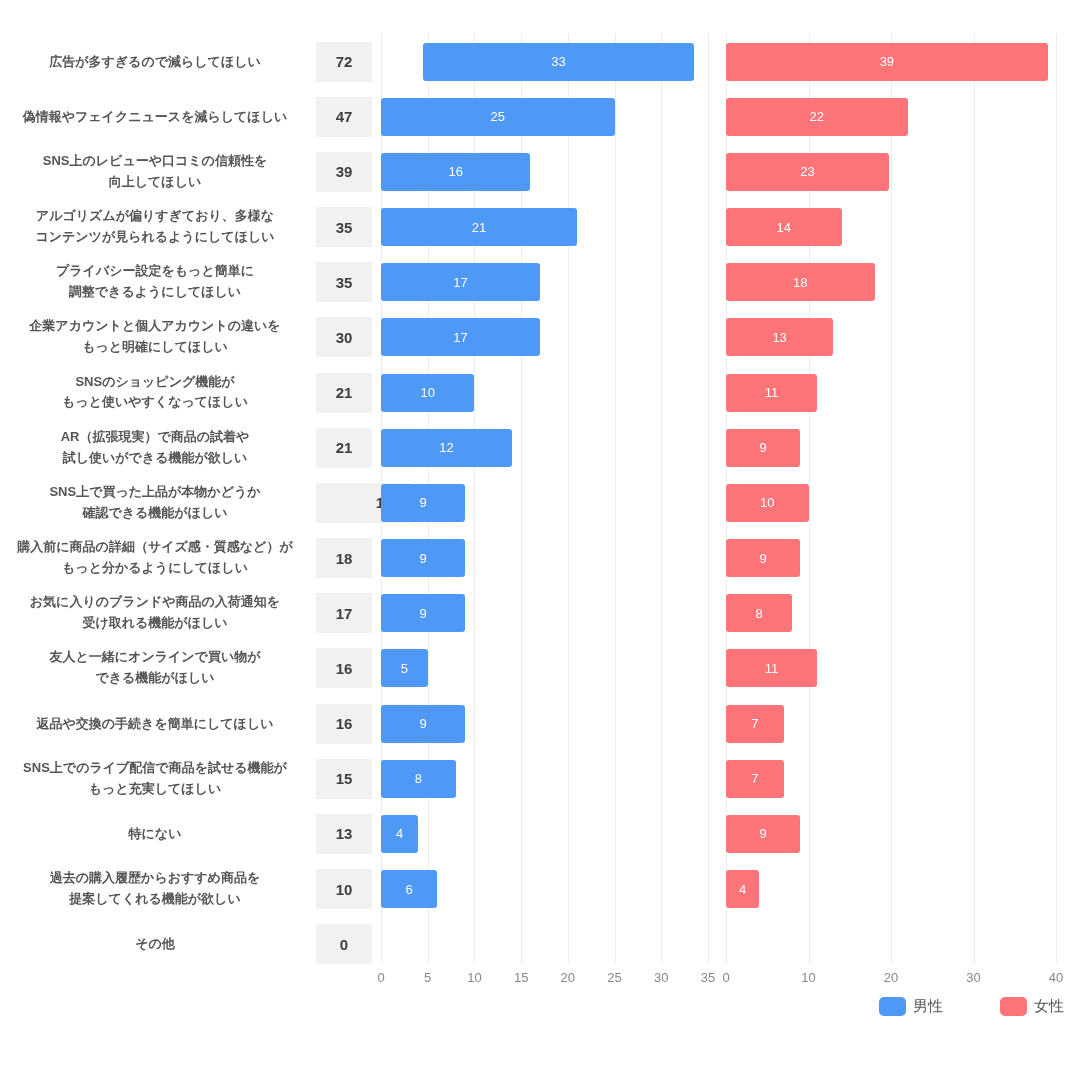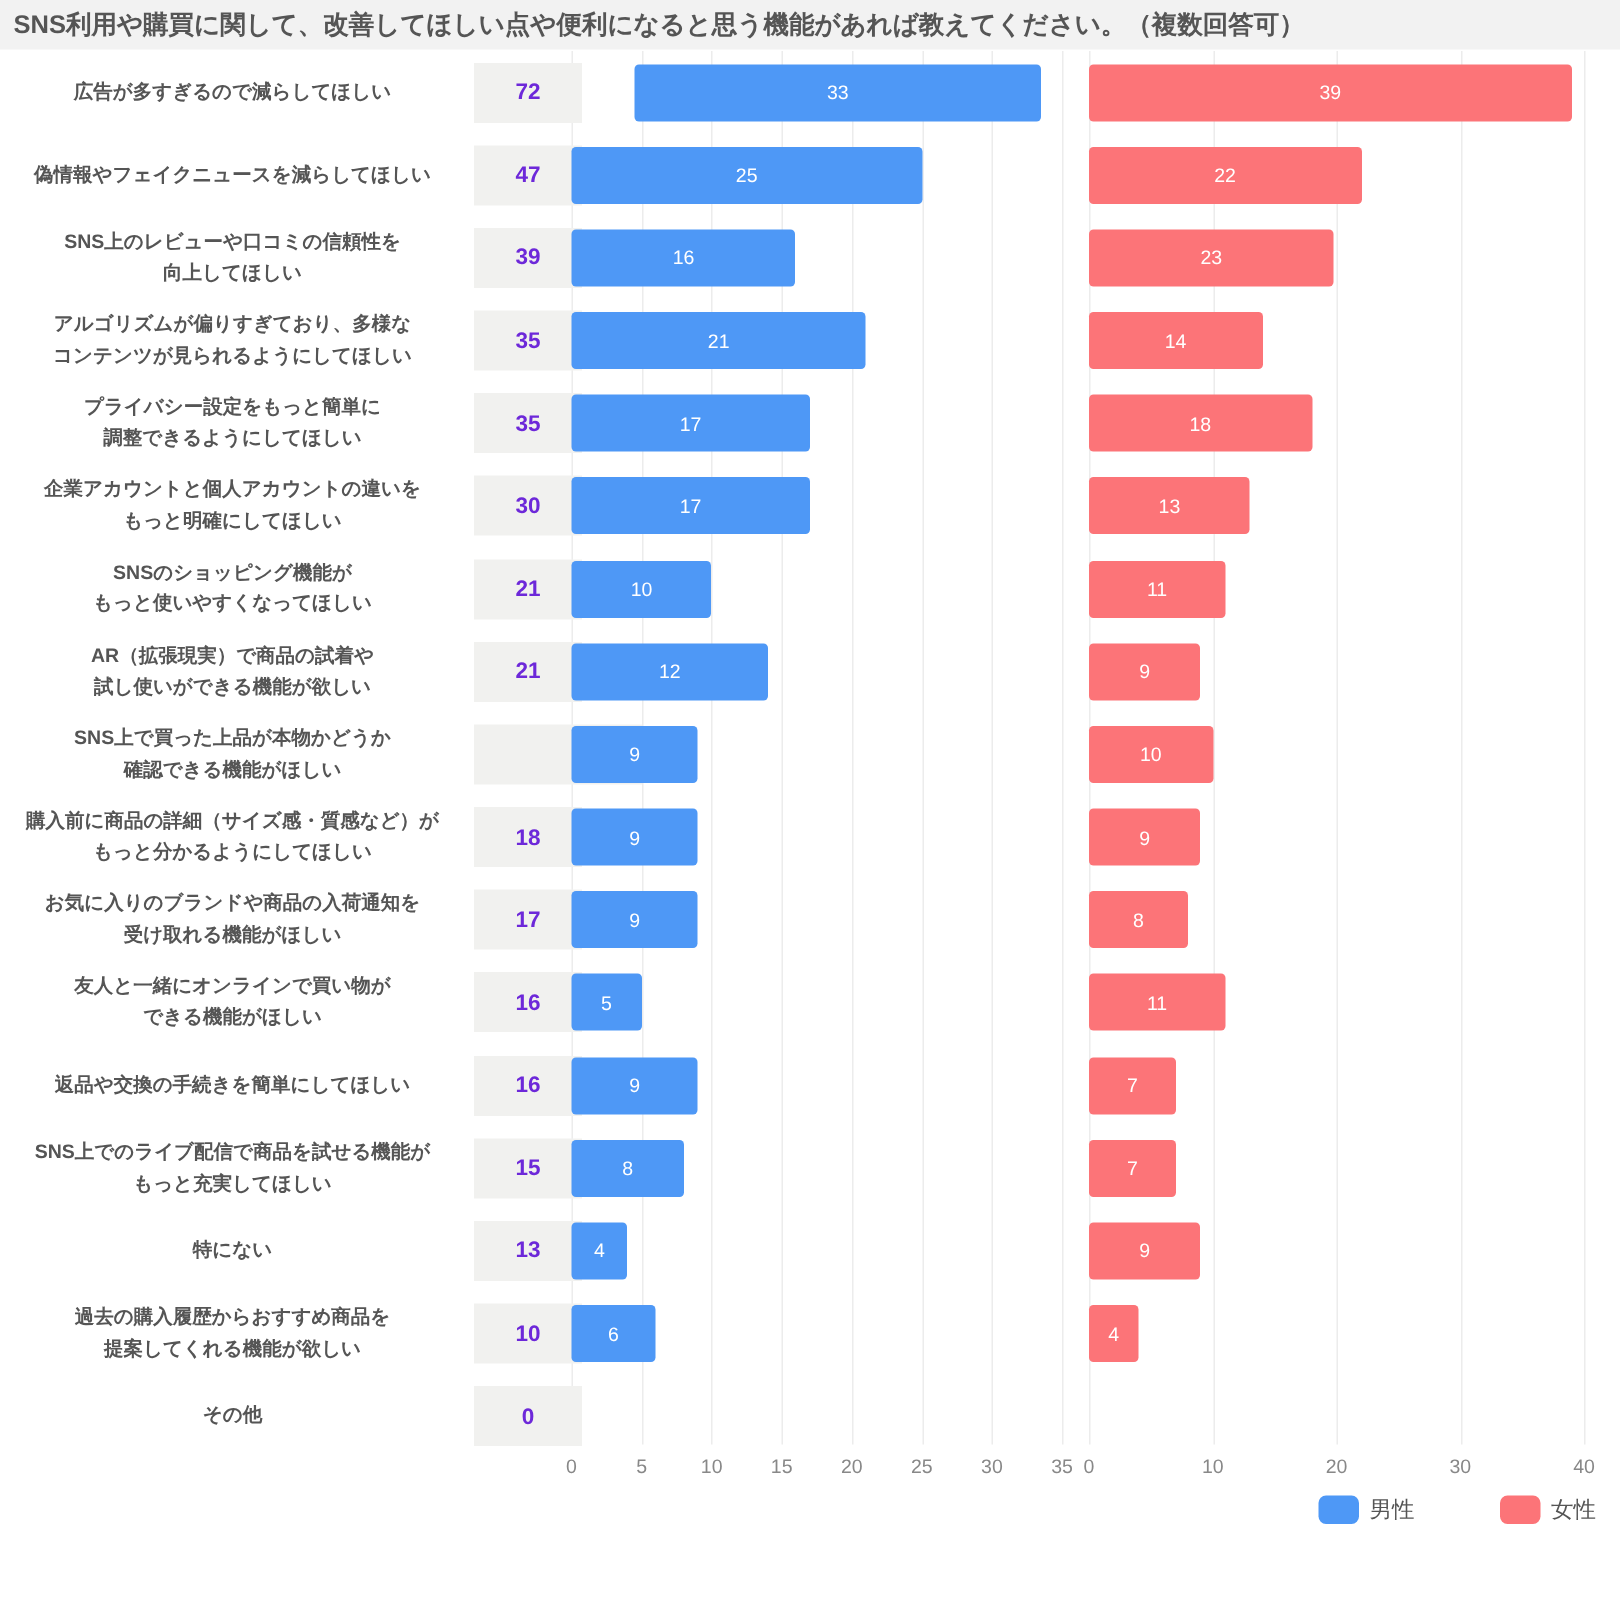--- a/index.html
+++ b/index.html
@@ -18,42 +18,41 @@
 
   #rows{position:absolute;top:34px;left:0;width:1080px;height:938px;display:flex;flex-direction:column;}
   .row{position:relative;flex:1;}
 
   .cat-label{
     position:absolute;left:5px;width:300px;top:50%;transform:translateY(-50%);
     text-align:center;font-size:13px;font-weight:bold;color:#555555;
     line-height:1.6;white-space:pre-line;
   }
   .count-box{
-    position:absolute;left:316px;width:72px;height:40px;top:50%;transform:translateY(-50%);
-    background:#F1F1EF;color:#6d28d9;font-weight:bold;font-size:15px;
+    position:absolute;left:316px;width:56px;height:40px;top:50%;transform:translateY(-50%);
+    background:#F1F1EF;color:#404040;font-weight:bold;font-size:15px;
     display:flex;align-items:center;justify-content:center;
   }
   .bar{
     position:absolute;height:38px;top:50%;transform:translateY(-50%);
     border-radius:3px;display:flex;align-items:center;justify-content:center;
   }
   .bar-label{color:#ffffff;font-size:13px;}
 
   .axis{position:absolute;top:970px;left:0;width:1080px;height:18px;}
   .axis span{position:absolute;transform:translateX(-50%);font-size:13px;color:#888888;}
 
   .legend{position:absolute;top:997px;right:16px;display:flex;gap:20px;align-items:center;}
   .legend-item{display:flex;align-items:center;gap:7px;font-size:15px;color:#555555;cursor:default;padding-left:37px;}
   .swatch{width:27px;height:19px;border-radius:5px;display:inline-block;}
 </style>
 </head>
 <body>
 
 <div id="canvas">
-  <div class="titlebar">SNS利用や購買に関して、改善してほしい点や便利になると思う機能があれば教えてください。（複数回答可）</div>
 
   <div id="grid-male" class="plot-grid" style="left: 381px; width: 327px;">
       <div class="gridline" style="left: 0px;"></div>
       <div class="gridline" style="left: 46.7143px;"></div>
       <div class="gridline" style="left: 93.4286px;"></div>
       <div class="gridline" style="left: 140.143px;"></div>
       <div class="gridline" style="left: 186.857px;"></div>
       <div class="gridline" style="left: 233.571px;"></div>
       <div class="gridline" style="left: 280.286px;"></div>
       <div class="gridline" style="left: 327px;"></div>

